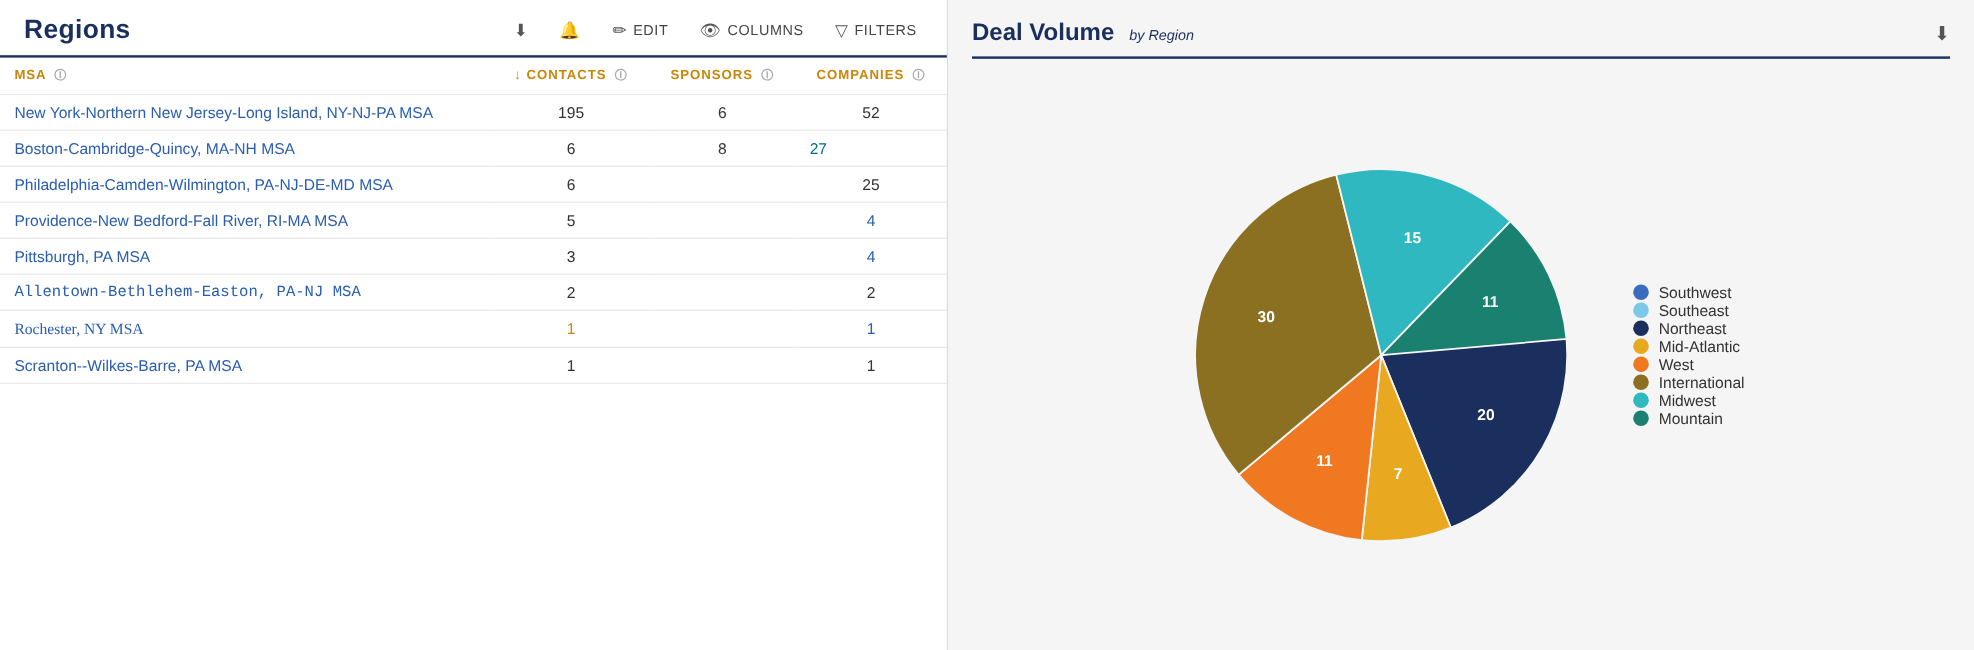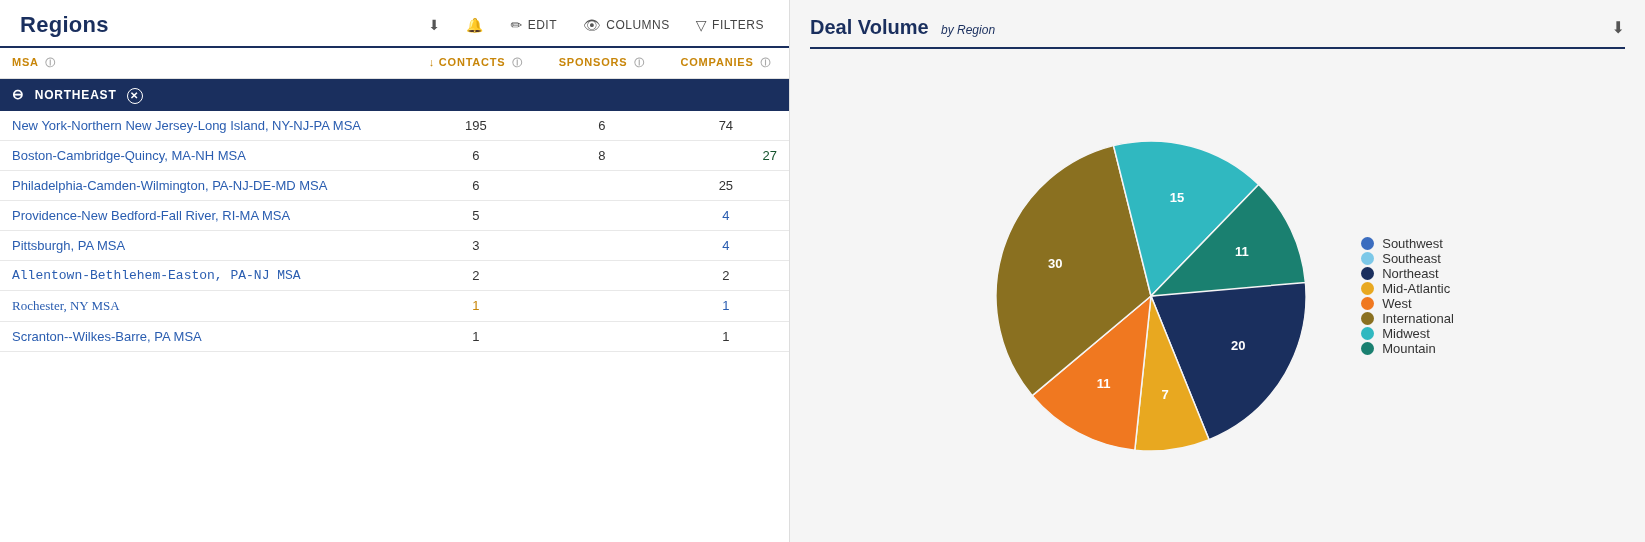--- a/index.html
+++ b/index.html
@@ -270,38 +270,31 @@
           </th>
           <th>
             SPONSORS <span class="info-icon">ⓘ</span>
           </th>
           <th>
             COMPANIES <span class="info-icon">ⓘ</span>
           </th>
         </tr>
       </thead>
       <tbody id="table-body">
-      <tr class="group-header">
-            <td colspan="4">
-      <span class="minus-icon">⊖</span>
-      NORTHEAST
-      <span class="close-icon">✕</span>
-    </td>
-          </tr>
           <tr class="data-row">
         <td style="color:#2a5db0;">New York-Northern New Jersey-Long Island, NY-NJ-PA MSA</td>
         <td style="text-align:center;color:#333;">195</td>
         <td style="text-align:center;">6</td>
-        <td style="text-align:center;color:#333;">74</td>
+        <td style="text-align:center;color:#333;">52</td>
       </tr>
           <tr class="data-row">
         <td style="color:#2a5db0;">Boston-Cambridge-Quincy, MA-NH MSA</td>
         <td style="text-align:center;color:#333;">6</td>
         <td style="text-align:center;">8</td>
-        <td style="text-align:right;color:#14532d;">27</td>
+        <td style="text-align:left;color:#0369a1;">27</td>
       </tr>
           <tr class="data-row">
         <td style="color:#2a5db0;">Philadelphia-Camden-Wilmington, PA-NJ-DE-MD MSA</td>
         <td style="text-align:center;color:#333;">6</td>
         <td style="text-align:center;"></td>
         <td style="text-align:center;color:#333;">25</td>
       </tr>
           <tr class="data-row">
         <td style="color:#2a5db0;">Providence-New Bedford-Fall River, RI-MA MSA</td>
         <td style="text-align:center;color:#333;">5</td>

